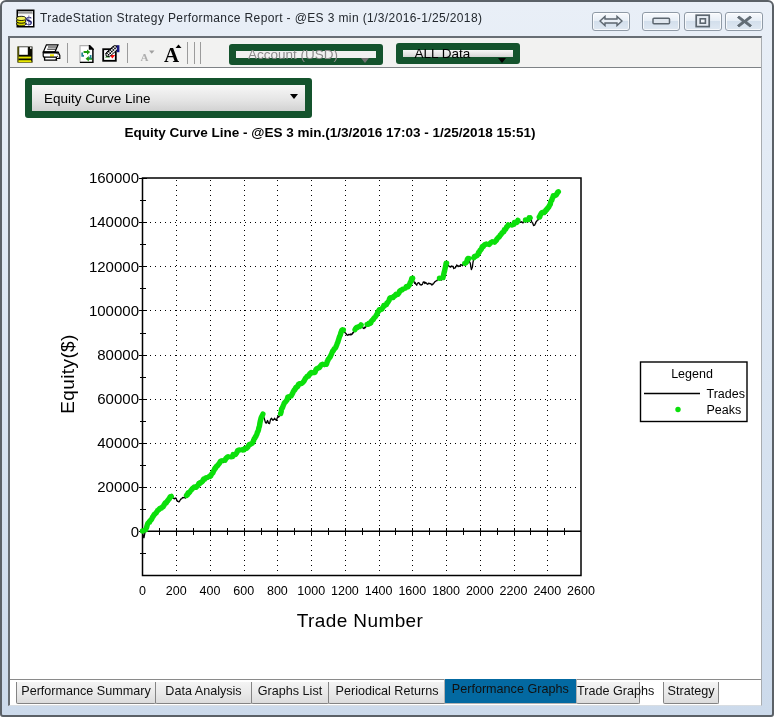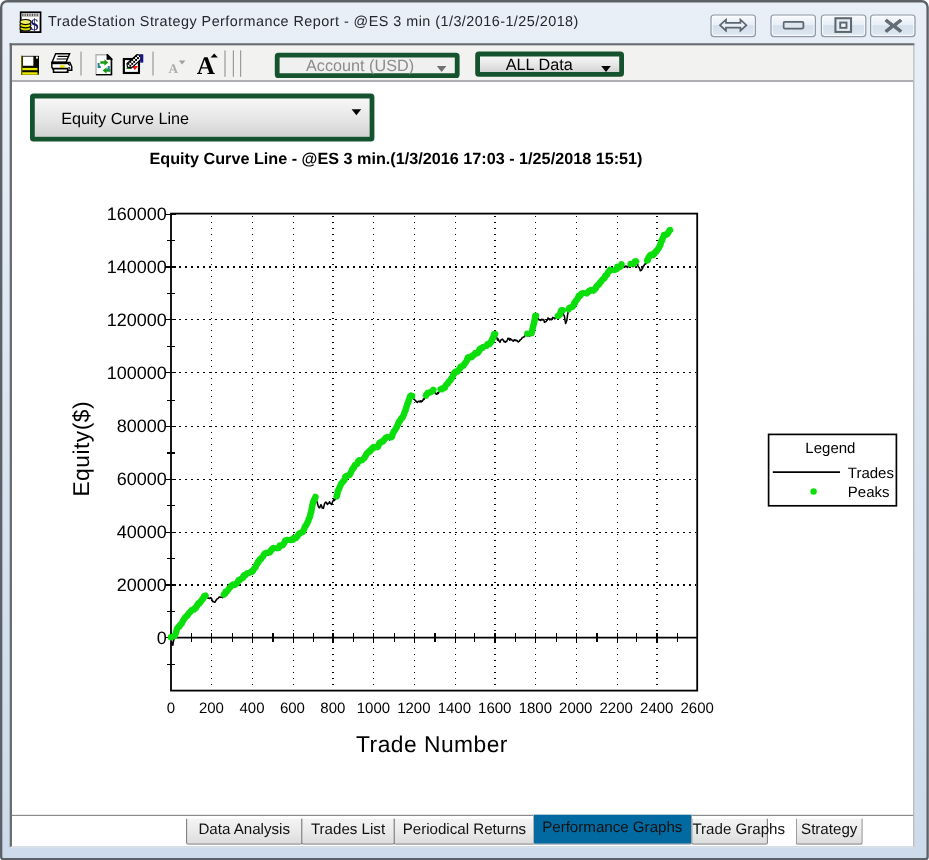--- a/index.html
+++ b/index.html
@@ -11,22 +11,22 @@
 .wbtn { position:absolute; top:9.5px; height:19px; border:1px solid #8f9aa6; border-radius:3px;
   background:linear-gradient(#f8fafd, #e7eef6 45%, #d3dfec 50%, #dfe8f2);
   box-shadow:inset 0 0 0 1px rgba(255,255,255,0.75);
   display:flex; align-items:center; justify-content:center; }
 #client { position:absolute; left:6px; top:34px; width:754px; height:670px;
   border-top:2px solid #686e74; border-left:2px solid #686e74;
   border-right:1px solid #a8acb0; border-bottom:1px solid #d8dde2;
   background:#fff; }
 #toolbar { position:absolute; left:0; top:0; width:751px; height:30px; background:#f2f2f1; border-bottom:1px solid #7e8286; }
 .sep { position:absolute; top:5px; width:1px; height:20px; background:#9b9b9b; }
-.combo { position:absolute; height:21px; border:4px solid #14532d; border-radius:3px; font-size:13.5px;
-  display:flex; align-items:center; padding-left:22px; }
+.combo { position:absolute; height:21px; border:7px solid #14532d; border-radius:3px; font-size:13.5px;
+  display:flex; align-items:center; padding-left:12px; }
 .combo .arr { position:absolute; right:7px; top:7.5px; width:0; height:0; border-left:4.5px solid transparent; border-right:4.5px solid transparent; border-top:5px solid #000; }
 #tabline { position:absolute; left:0px; top:641px; width:751px; height:1px; background:#8a8a8a; }
 .tab { position:absolute; top:643.5px; height:22px; background:linear-gradient(#f4f4f4,#e9e9e9 55%,#dcdcdc); border:1px solid #848484; border-top:none;
   border-radius:0 0 2px 2px; font-size:12.6px; color:#111; text-align:center; line-height:19px; white-space:nowrap; z-index:2; }
 .tab.sel { top:641px; height:25px; background:#0369a1; z-index:5; line-height:21px; border-color:#b2b2b2; }
 .chart { position:absolute; left:0px; top:30px; }
 </style></head>
 <body>
 <div id="win">
   <svg style="position:absolute;left:14px;top:7px" width="19" height="19" viewBox="0 0 19 19">
@@ -223,19 +223,20 @@
           <text x="330" y="136.5" font-size="13.5" font-weight="bold" text-anchor="middle">Equity Curve Line - @ES 3 min.(1/3/2016 17:03 - 1/25/2018 15:51)</text>
 <rect x="640.5" y="362" width="106.5" height="59.5" fill="#fff" stroke="#000" stroke-width="1.4"></rect>
           <text x="692" y="377.5" font-size="12.5" text-anchor="middle">Legend</text>
           <line x1="644" y1="393.5" x2="700" y2="393.5" stroke="#000" stroke-width="1.5"></line>
           <text x="706.5" y="398" font-size="12.5">Trades</text>
           <circle cx="678" cy="409.5" r="2.7" fill="#0bdf0b"></circle>
           <text x="706.5" y="414" font-size="12.5">Peaks</text>
 </g>
 </svg>
     <div id="tabline"></div>
+    <div class="tab" style="left:6px; width:140px">Performance Summary</div>
     <div class="tab" style="left:145px; width:97px">Data Analysis</div>
-    <div class="tab" style="left:241px; width:78px">Trades List</div>
+    <div class="tab" style="left:241px; width:78px">Graphs List</div>
     <div class="tab" style="left:318px; width:118px">Periodical Returns</div>
     <div class="tab sel" style="left:433.5px; width:133.5px">Performance Graphs</div>
     <div class="tab" style="left:566px; width:64px">Trade Graphs</div>
     <div class="tab" style="left:653px; width:56px">Strategy</div>
   </div>
 </div>
 </body></html>

